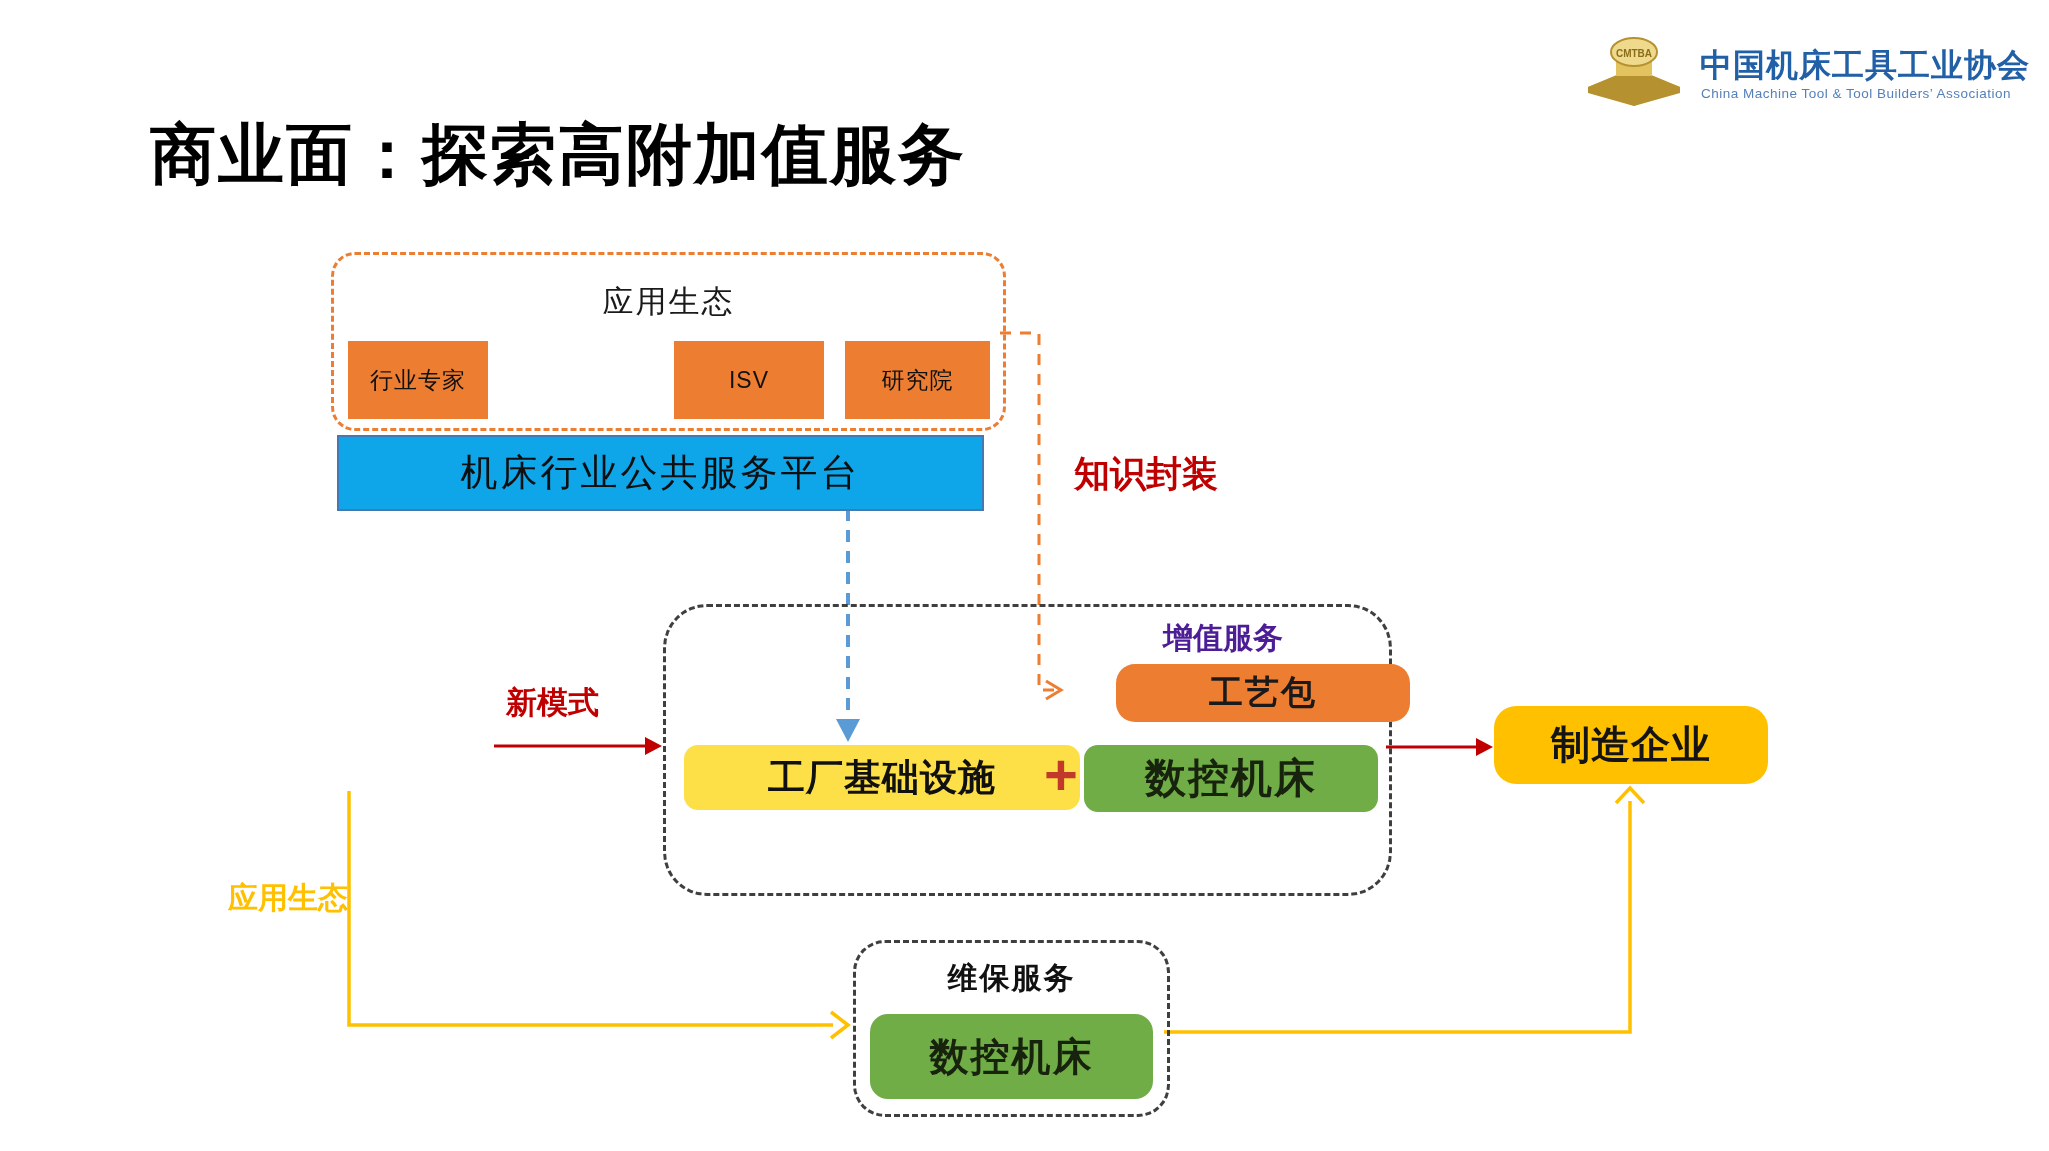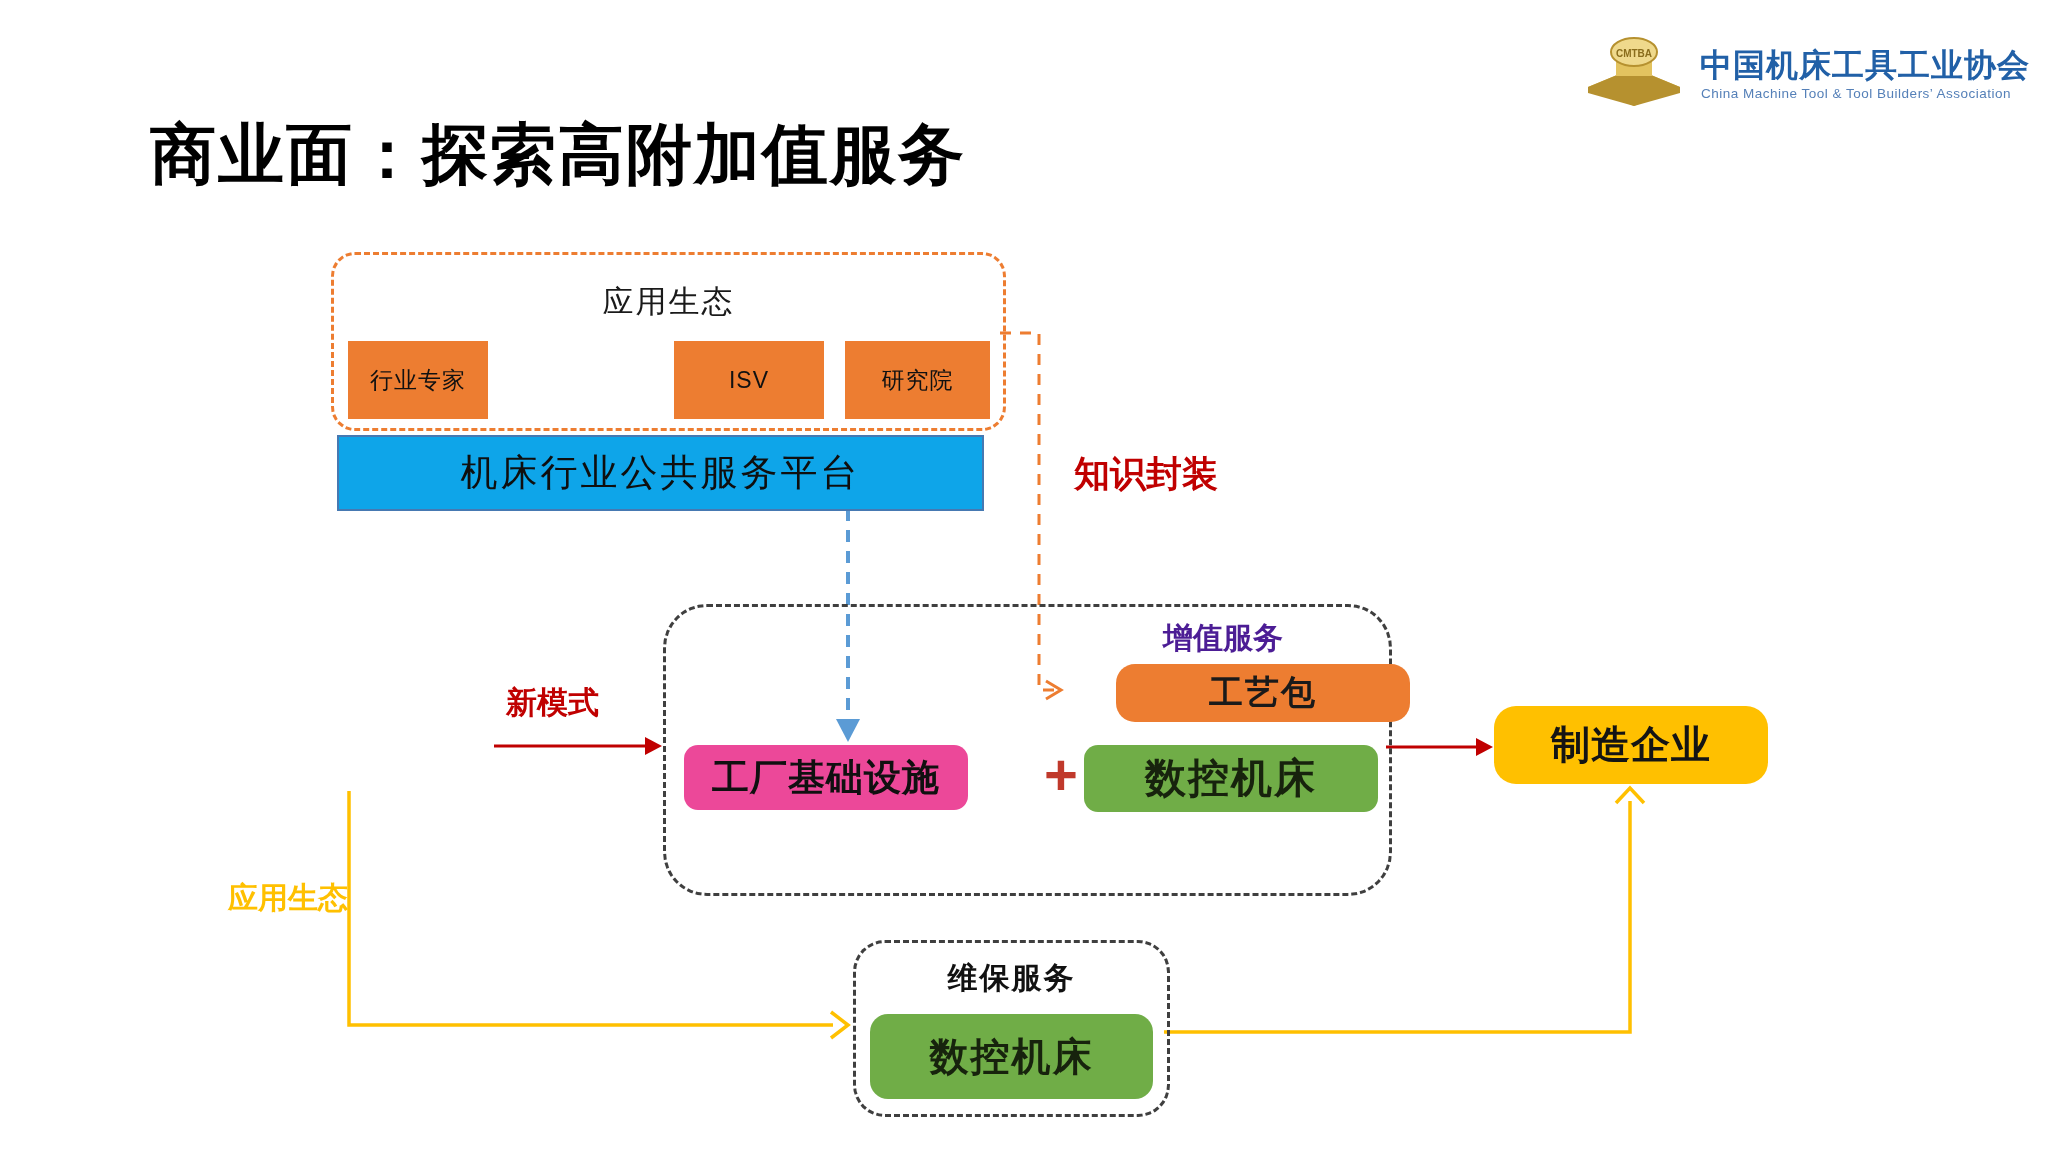--- a/index.html
+++ b/index.html
@@ -31,21 +31,21 @@
   
   .red-label{font-weight:bold;color:#C00000;white-space:nowrap;}
   .knowledge-label{left:1074px;top:450px;font-size:36px;}
   .value-added-label{left:497px;top:11px;font-size:30px;color:#4c1d95;}
   .new-mode-label{left:506px;top:682px;font-size:31px;}
 
   
   .mid-box{left:663px;top:604px;width:723px;height:286px;border:3px dashed #3f3f3f;border-radius:44px;}
   .process-pkg{left:418px;top:57px;width:294px;height:58px;background:#ED7D31;border-radius:19px;
     font-size:34px;font-weight:bold;color:#1a1a1a;letter-spacing:2px;margin-left:32px;}
-  .factory-infra{left:18px;top:138px;width:284px;height:65px;background:#ec4899;border-radius:14px;
+  .factory-infra{left:18px;top:138px;width:396px;height:65px;background:#fde047;border-radius:14px;
     font-size:37px;font-weight:bold;color:#101010;letter-spacing:1px;}
   .plus-sign{left:372px;top:133px;width:46px;height:70px;line-height:70px;text-align:center;
     font-size:58px;font-weight:bold;color:#C0392B;}
   .cnc-mid{left:418px;top:138px;width:294px;height:67px;background:#70AD47;border-radius:14px;
     font-size:41px;font-weight:bold;color:#17230d;letter-spacing:2px;}
 
   
   .yellow-node{background:#FFC000;border-radius:22px;font-size:39px;font-weight:bold;color:#141414;letter-spacing:1px;}
   .equip-node{left:203px;top:706px;width:291px;height:85px;}
   .manu-node{left:1494px;top:706px;width:274px;height:78px;}

